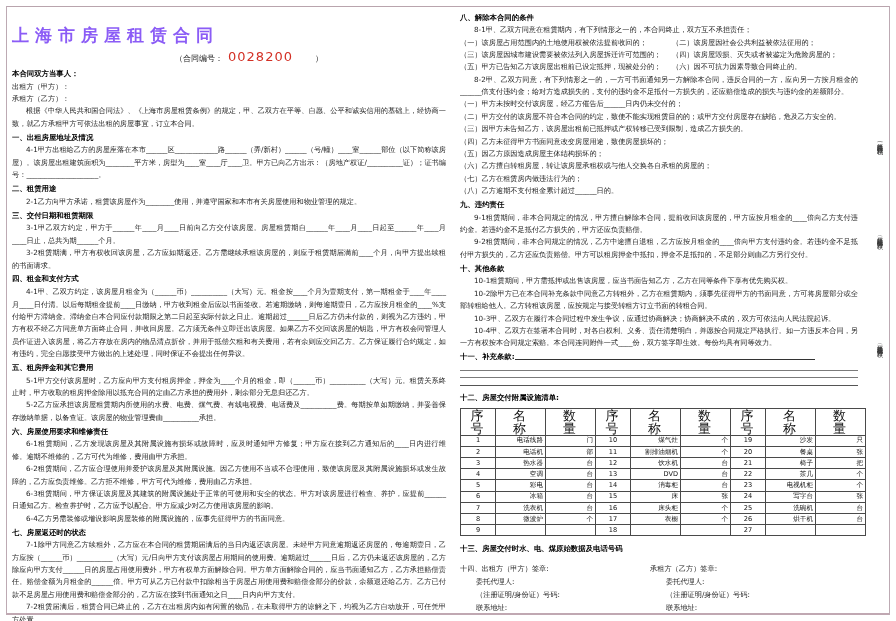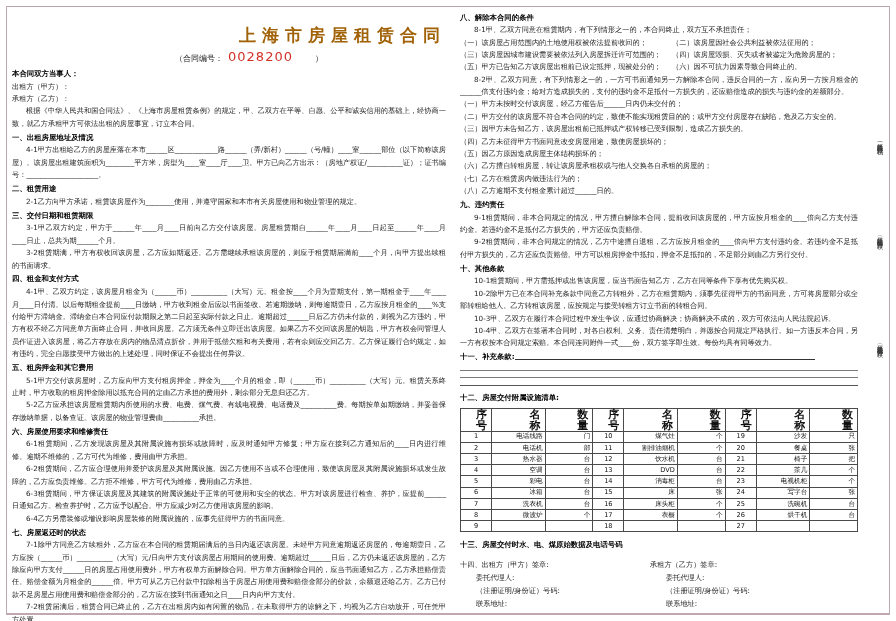--- a/index.html
+++ b/index.html
@@ -53,25 +53,25 @@
   }
 
   .col {
     position: absolute;
     top: 0;
   }
   .col-left  { left: 0px;   width: 434px; }
   .col-right { left: 448px; width: 398px; }
 
   .title {
-    text-align: right;
+    text-align: left;
     font-size: 17px;
     font-weight: bold;
     letter-spacing: 6px;
-    color: #a16207;
+    color: #8b5cf6;
     margin: 14px 0 2px 0;
     font-family: "DejaVu Sans", "Liberation Sans", sans-serif;
   }
   .contract-no {
     text-align: center;
     font-size: 8px;
     color: #222;
     margin: 0 0 4px 0;
     padding-left: 40px;
   }
@@ -122,21 +122,21 @@
     font-size: 6.6px;
     color: #111;
   }
   table.app td, table.app th {
     border: 1px solid #4a4a4a;
     height: 10.2px;
     padding: 0 2px;
     font-weight: normal;
     line-height: 1;
   }
-  table.app th { font-size: 11px; letter-spacing: 2px; text-align: right; font-weight: bold; }
+  table.app th { font-size: 13px; letter-spacing: 2px; text-align: center; }
   td.no { width: 22px; text-align: center; }
   td.nm { width: 62px; text-align: right; }
   td.qt { width: 48px; text-align: right; }
 
   
   .sig-wrap { position: relative; margin-top: 7px; }
   .sig-col-l { position: absolute; left: 0;   top: 0; width: 180px; }
   .sig-col-r { position: absolute; left: 190px; top: 0; width: 200px; }
   .sig-line { font-size: 7.2px; line-height: 1.78; color: #1d1d1d; }
   .sig-line.ind { padding-left: 16px; }

